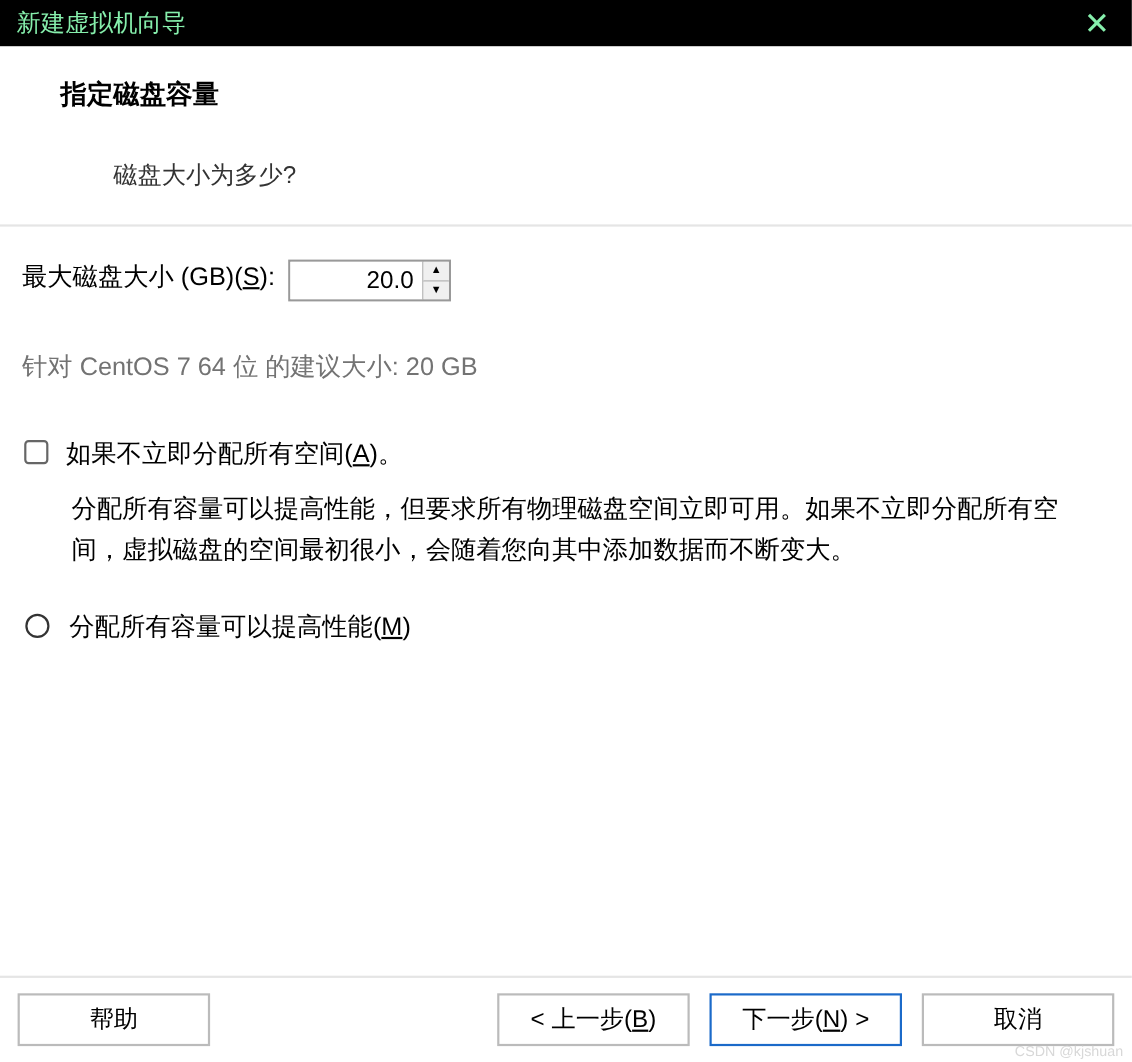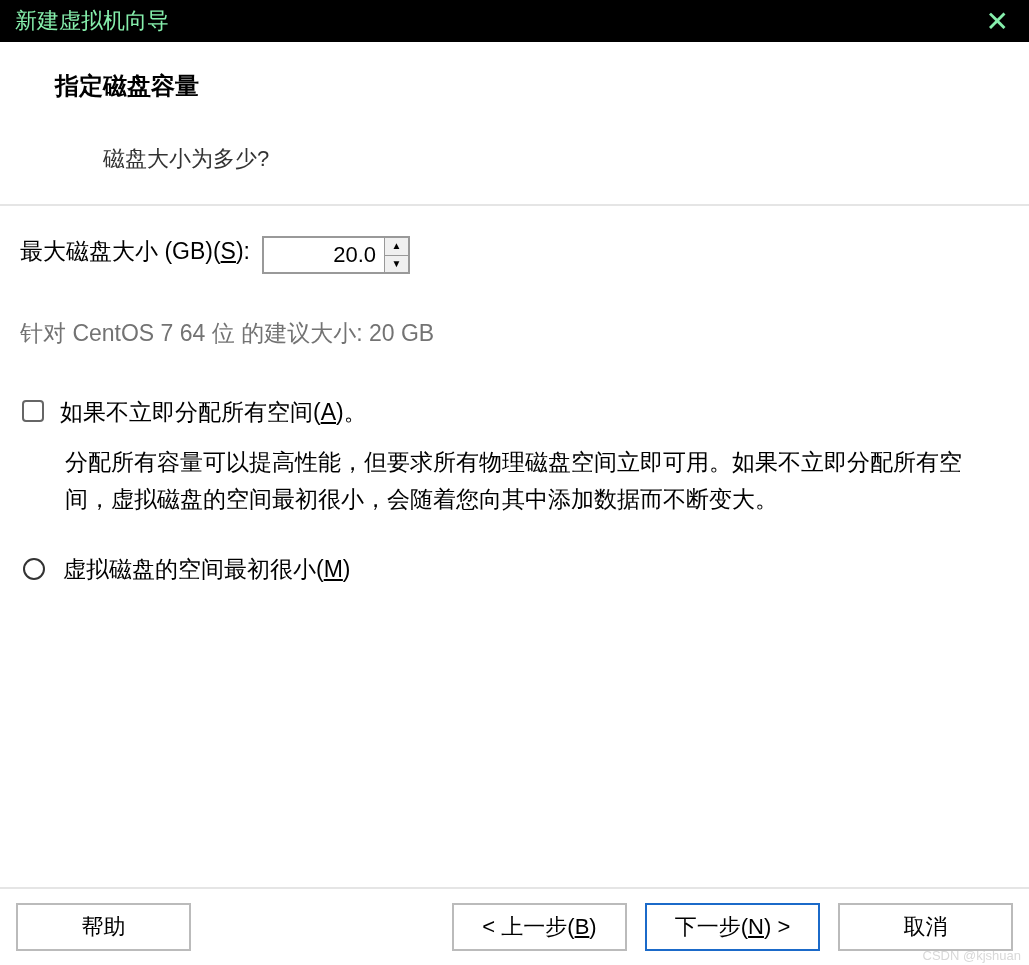--- a/index.html
+++ b/index.html
@@ -237,21 +237,21 @@
     <span class="checkbox-label">
       <span>如果不立即分配所有空间(</span><span class="underline-key">A</span><span>)。</span>
     </span>
   </div>
   <div class="description-text">分配所有容量可以提高性能，但要求所有物理磁盘空间立即可用。如果不立即分配所有空间，虚拟磁盘的空间最初很小，会随着您向其中添加数据而不断变大。</div>
 
 
   <div class="radio-row">
     <div class="radio"></div>
     <span class="radio-label">
-      <span>虚拟磁盘的空间最初很小(</span><span class="underline-key">M</span><span>)</span>
+      <span>分配所有容量可以提高性能(</span><span class="underline-key">M</span><span>)</span>
     </span>
   </div>
 
 </div>
 
 <div class="footer">
   <button class="btn">帮助</button>
   <div class="footer-spacer"></div>
   <button class="btn">
     <span>&lt; 上一步(</span>

